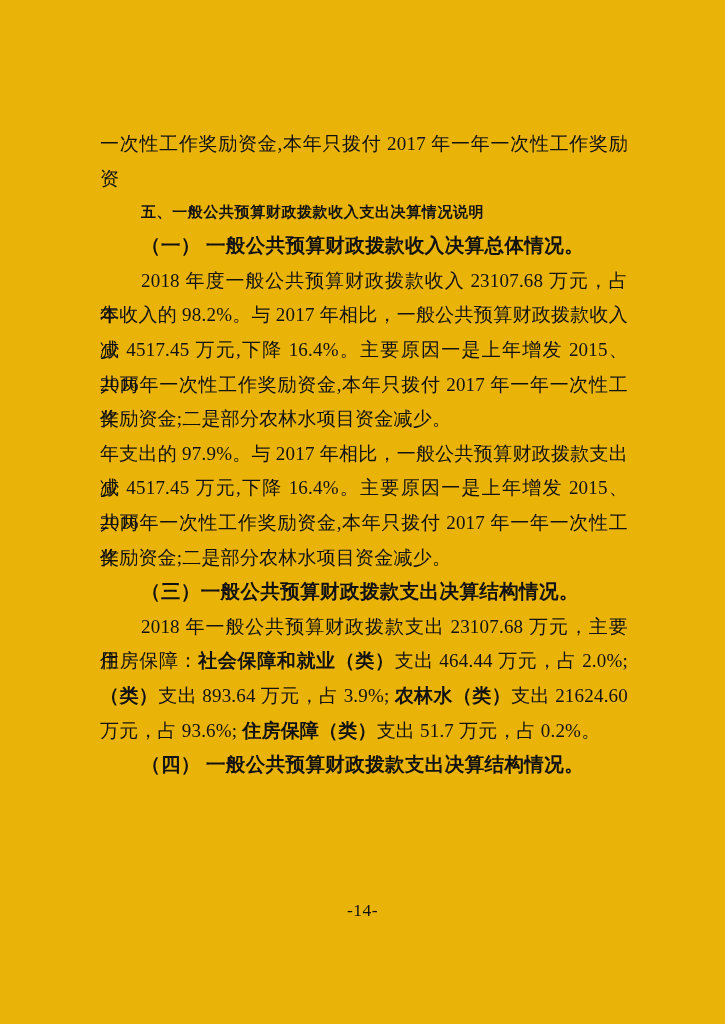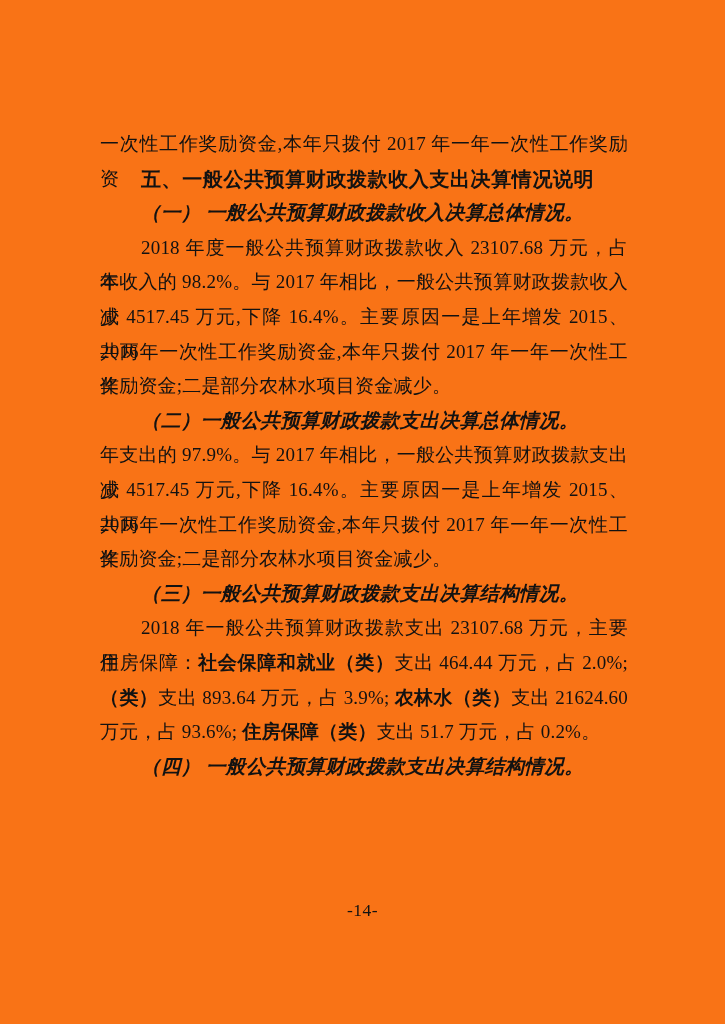--- a/index.html
+++ b/index.html
@@ -4,21 +4,21 @@
 <style>
   html, body {
     margin: 0;
     padding: 0;
     background: #ffffff;
   }
   .page {
     position: relative;
     width: 725px;
     height: 1024px;
-    background: #f97316;
+    background: #eab308;
     overflow: hidden;
     font-family: "Liberation Serif", "DejaVu Serif", serif;
     color: #121212;
   }
   .content {
     position: absolute;
     left: 100px;
     top: 127px;
     width: 528px;
   }
@@ -33,28 +33,28 @@
     text-align: justify;
     text-align-last: justify;
     -moz-text-align-last: justify;
   }
   .line.indent {
     text-indent: 41px;
   }
   .line.heading1 {
     font-family: Liberation Sans, sans-serif;
     font-weight: bold;
-    font-size: 20px;
+    font-size: 15px;
     letter-spacing: 0.6px;
+    margin-top: 33px;
   }
   .line.heading2 {
     font-weight: bold;
     font-size: 19.5px;
     letter-spacing: 0.4px;
-    font-style: italic;
   }
   .b {
     font-weight: bold;
   }
   .page-number {
     position: absolute;
     top: 900px;
     left: 0;
     width: 725px;
     text-align: center;
@@ -68,21 +68,20 @@
 <div class="page">
   <div class="content" id="doc-lines">
       <div class="line body justify"><span>一次性工作奖励资金,本年只拨付 2017 年一年一次性工作奖励资</span></div>
       <div class="line heading1 indent"><span class="b">五、一般公共预算财政拨款收入支出决算情况说明</span></div>
       <div class="line heading2 indent"><span class="b">（一） 一般公共预算财政拨款收入决算总体情况。</span></div>
       <div class="line body indent justify"><span>2018 年度一般公共预算财政拨款收入 23107.68 万元，占本</span></div>
       <div class="line body justify"><span>年收入的 98.2%。与 2017 年相比，一般公共预算财政拨款收入减</span></div>
       <div class="line body justify"><span>少 4517.45 万元,下降 16.4%。主要原因一是上年增发 2015、2016</span></div>
       <div class="line body justify"><span>共两年一次性工作奖励资金,本年只拨付 2017 年一年一次性工作</span></div>
       <div class="line body"><span>奖励资金;二是部分农林水项目资金减少。</span></div>
-      <div class="line heading2 indent"><span class="b">（二）一般公共预算财政拨款支出决算总体情况。</span></div>
       <div class="line body justify"><span>年支出的 97.9%。与 2017 年相比，一般公共预算财政拨款支出减</span></div>
       <div class="line body justify"><span>少 4517.45 万元,下降 16.4%。主要原因一是上年增发 2015、2016</span></div>
       <div class="line body justify"><span>共两年一次性工作奖励资金,本年只拨付 2017 年一年一次性工作</span></div>
       <div class="line body"><span>奖励资金;二是部分农林水项目资金减少。</span></div>
       <div class="line heading2 indent"><span class="b">（三）一般公共预算财政拨款支出决算结构情况。</span></div>
       <div class="line body indent justify"><span>2018 年一般公共预算财政拨款支出 23107.68 万元，主要用</span></div>
       <div class="line body justify"><span>住房保障：</span><span class="b">社会保障和就业（类）</span><span>支出 464.44 万元，占 2.0%;</span></div>
       <div class="line body justify"><span class="b">（类）</span><span>支出 893.64 万元，占 3.9%; </span><span class="b">农林水（类）</span><span>支出 21624.60</span></div>
       <div class="line body"><span>万元，占 93.6%; </span><span class="b">住房保障（类）</span><span>支出 51.7 万元，占 0.2%。</span></div>
       <div class="line heading2 indent"><span class="b">（四） 一般公共预算财政拨款支出决算结构情况。</span></div>

